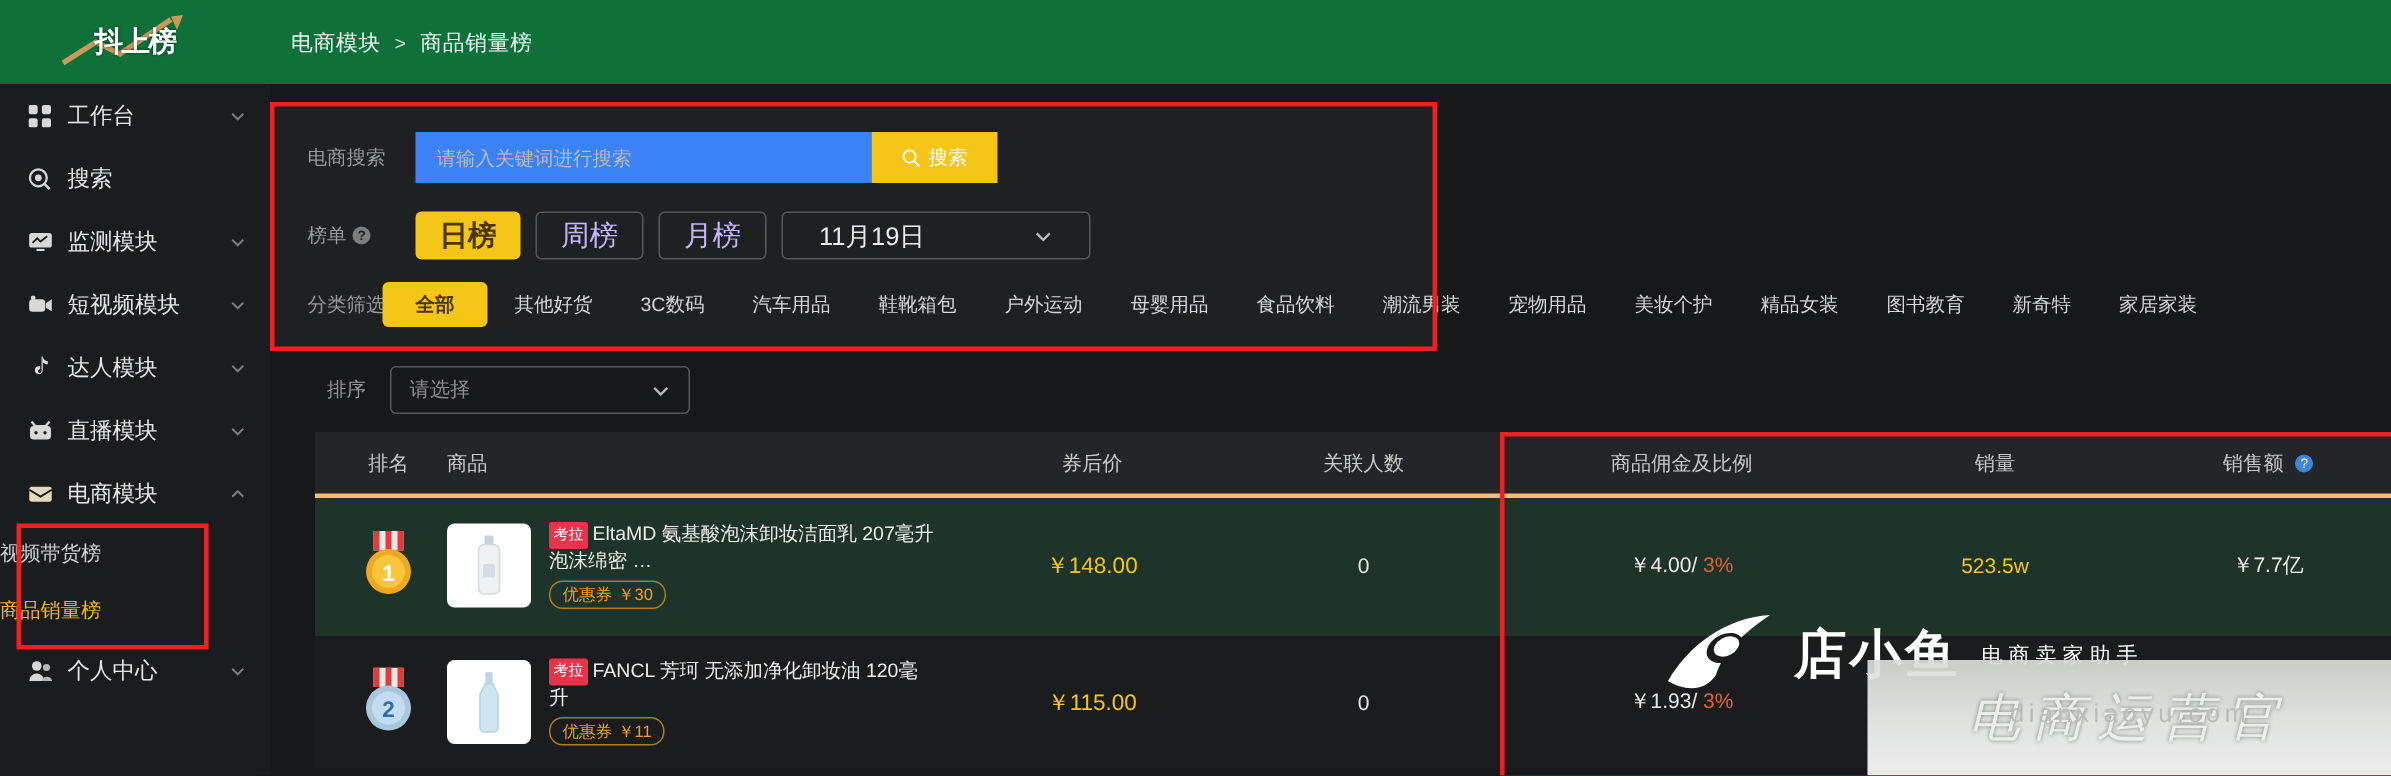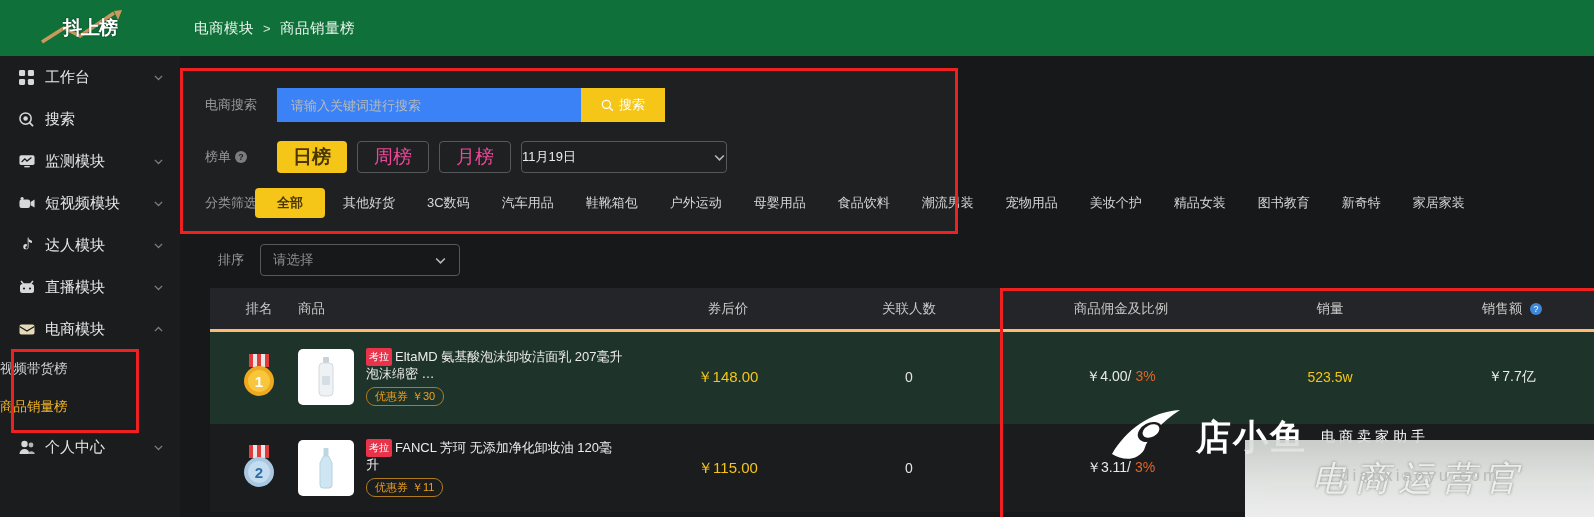--- a/index.html
+++ b/index.html
@@ -88,25 +88,25 @@
     width: 84px; background: #f5c518; border: none; cursor: pointer;
     display: flex; align-items: center; justify-content: center; gap: 5px;
     color: #ffffff; font-size: 13px; font-family: "Liberation Sans", sans-serif;
   }
   .seg {
     height: 32px; min-width: 62px; padding: 0 16px; border-radius: 4px;
     display: flex; align-items: center; justify-content: center;
     font-size: 19px; cursor: pointer; margin-right: 10px;
   }
   .seg.on { background: #f5c518; color: #4a3700; font-weight: 700; }
-  .seg.off { border: 1px solid #56595c; color: #ec4899; background: transparent; }
+  .seg.off { border: 1px solid #56595c; color: #c4b5fd; background: transparent; }
   .date-sel {
     height: 32px; width: 206px; border: 1px solid #56595c; border-radius: 4px;
-    display: flex; align-items: center; padding: 0 0; cursor: pointer;
-    color: #ececec; font-size: 13px; justify-content: space-between;
+    display: flex; align-items: center; padding: 0 24px; cursor: pointer;
+    color: #ececec; font-size: 17px; justify-content: space-between;
   }
   .cat {
     height: 30px; padding: 0 13px; border-radius: 4px; font-size: 13px;
     color: #d6d6d6; display: flex; align-items: center; cursor: pointer;
     white-space: nowrap;
   }
   .cat.on { background: #f5c518; color: #4a3700; font-weight: 700; padding: 0 22px; }
 
   
   .cat-strip {
@@ -491,21 +491,21 @@
             <div class="coupon">
               <span>优惠券</span>
               <span>￥11</span>
             </div>
           </div>
         </div>
       </div>
       <div class="c-price price-y">￥115.00</div>
       <div class="c-people people">0</div>
       <div class="c-comm comm">
-        <span>￥3.11/</span>
+        <span>￥1.93/</span>
         <span class="pct">3%</span>
       </div>
       <div class="c-sales salesv"></div>
       <div class="c-gmv gmv"></div>
     </div>
   </div>
 
   <div class="watermark">
     <svg width="76" height="56" viewBox="0 0 76 56">
       <path d="M2 46 C16 22 40 4 70 2 C52 14 38 28 34 42 C26 54 12 52 2 46 Z" fill="#ffffff"></path>

